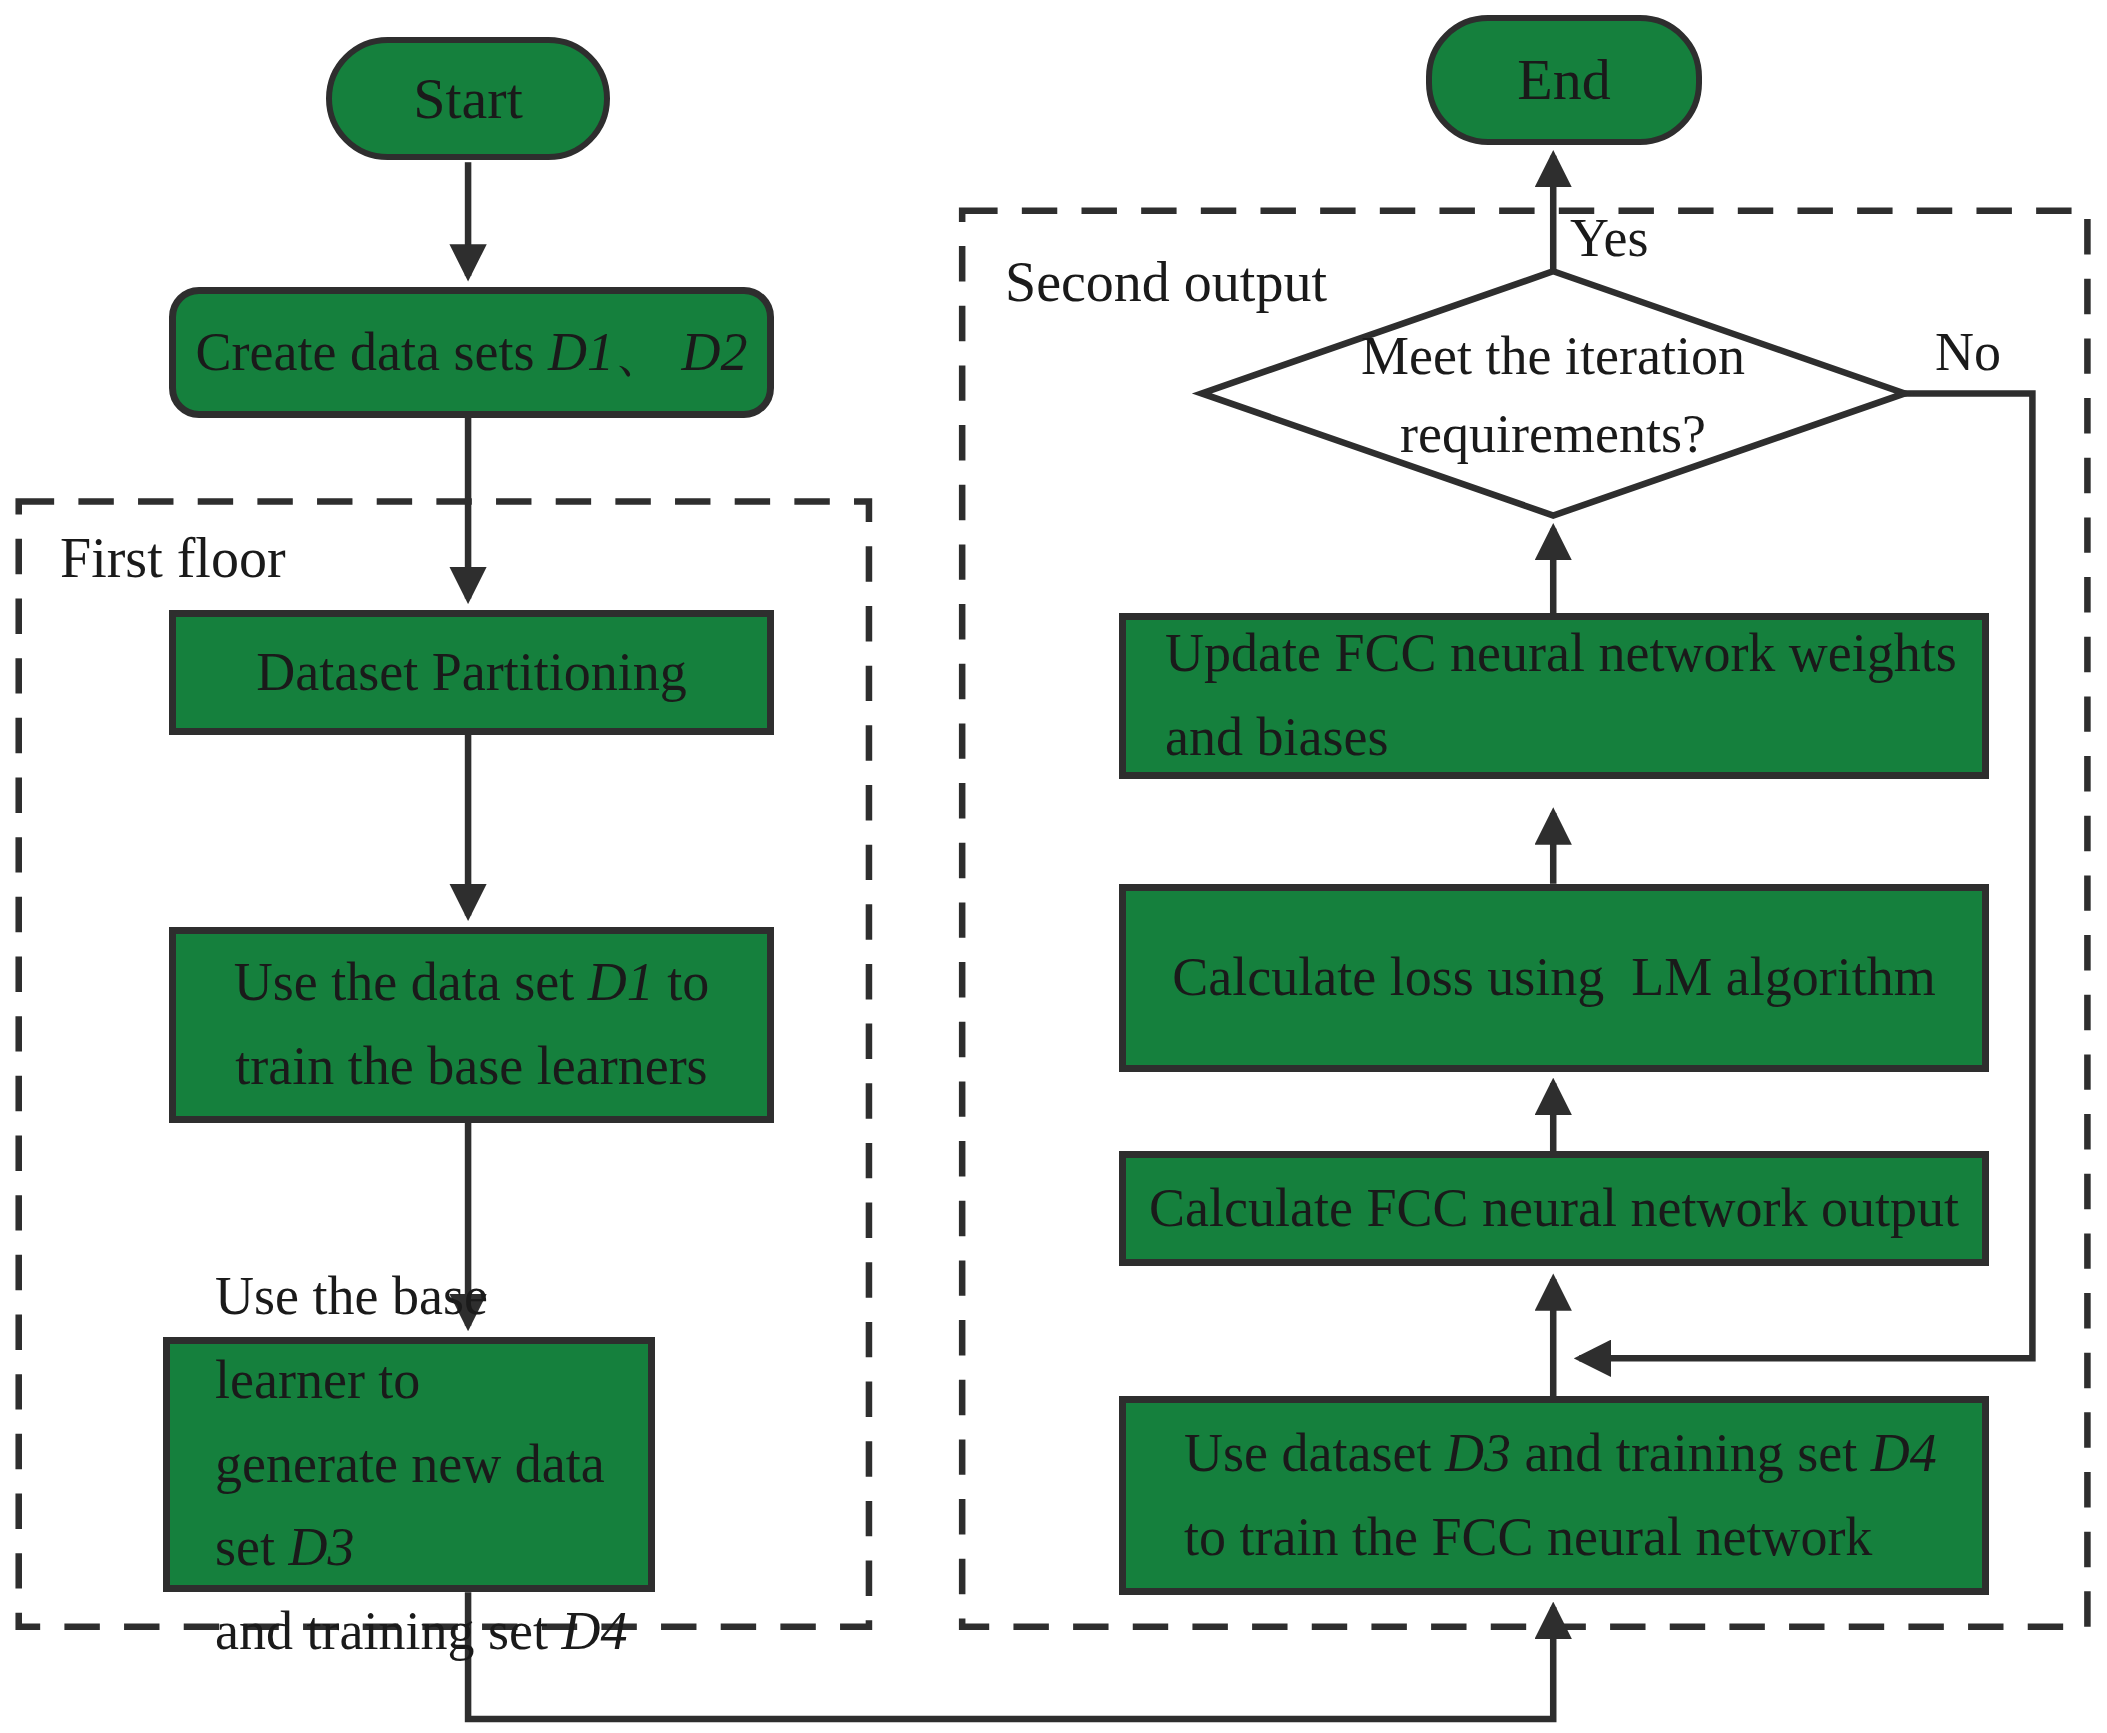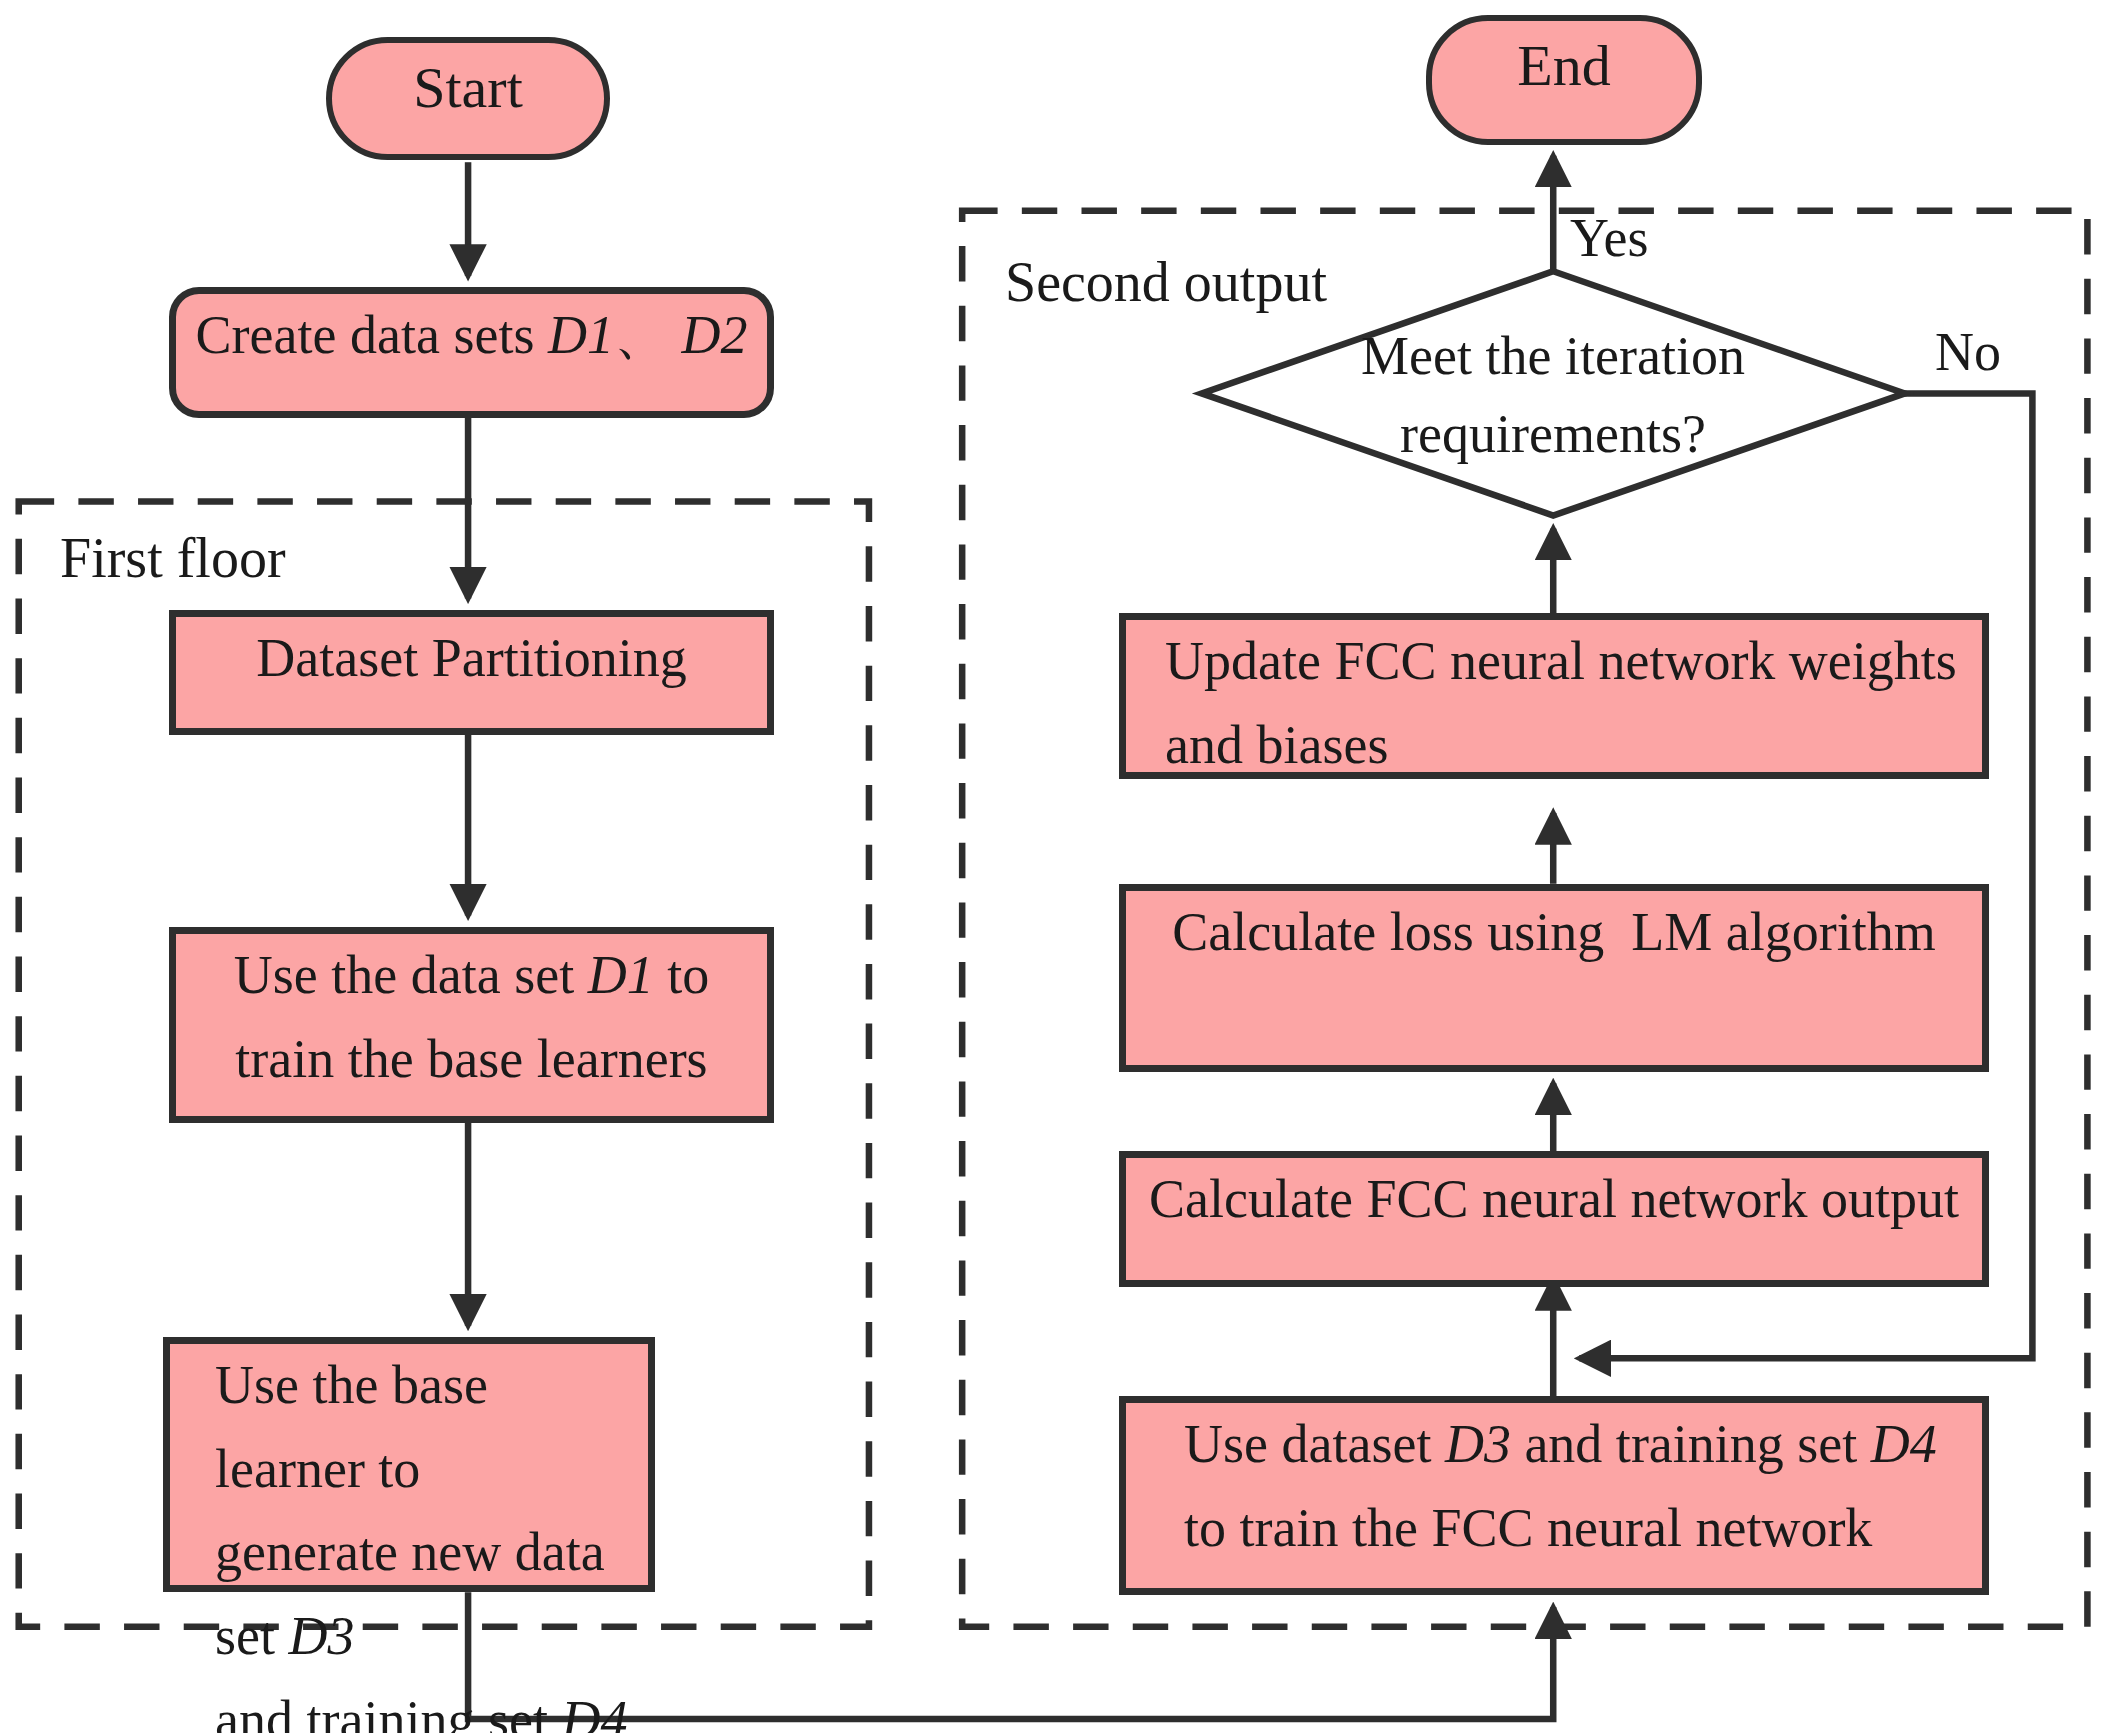--- a/index.html
+++ b/index.html
@@ -19,25 +19,25 @@
   .wires {
     position: absolute;
     left: 0;
     top: 0;
     width: 2108px;
     height: 1734px;
   }
   .node {
     position: absolute;
     box-sizing: border-box;
-    background: #fca5a5;
+    background: #15803d;
     border: 7.5px solid #2e2e2e;
     display: flex;
     flex-direction: column;
-    justify-content: flex-start;
+    justify-content: center;
     font-size: 54px;
     line-height: 1.55;
     z-index: 2;
   }
   .node .line { display: block; white-space: pre-wrap; }
   .pill {
     border-radius: 62px;
     border-width: 6.5px;
     align-items: center;
     text-align: center;
@@ -142,21 +142,21 @@
       <span class="line">requirements?</span>
     </div>
 
   <div class="node leftish" style="left:1119px; top:613px; width:870px; height:166px; padding-left:39px;">
       <span class="line">Update FCC neural network weights</span>
       <span class="line">and biases</span>
     </div>
   <div class="node centered" style="left:1119px; top:884px; width:870px; height:188px;">
       <span class="line">Calculate loss using  LM algorithm</span>
     </div>
-  <div class="node centered" style="left:1119px; top:1151px; width:870px; height:136px;">
+  <div class="node centered" style="left:1119px; top:1151px; width:870px; height:115px;">
       <span class="line">Calculate FCC neural network output</span>
     </div>
   <div class="node leftish" style="left:1119px; top:1396px; width:870px; height:199px; padding-left:58px;">
       <span class="line">Use dataset <i>D3</i> and training set <i>D4</i></span>
       <span class="line">to train the FCC neural network</span>
     </div>
 
 </div>
 
 

